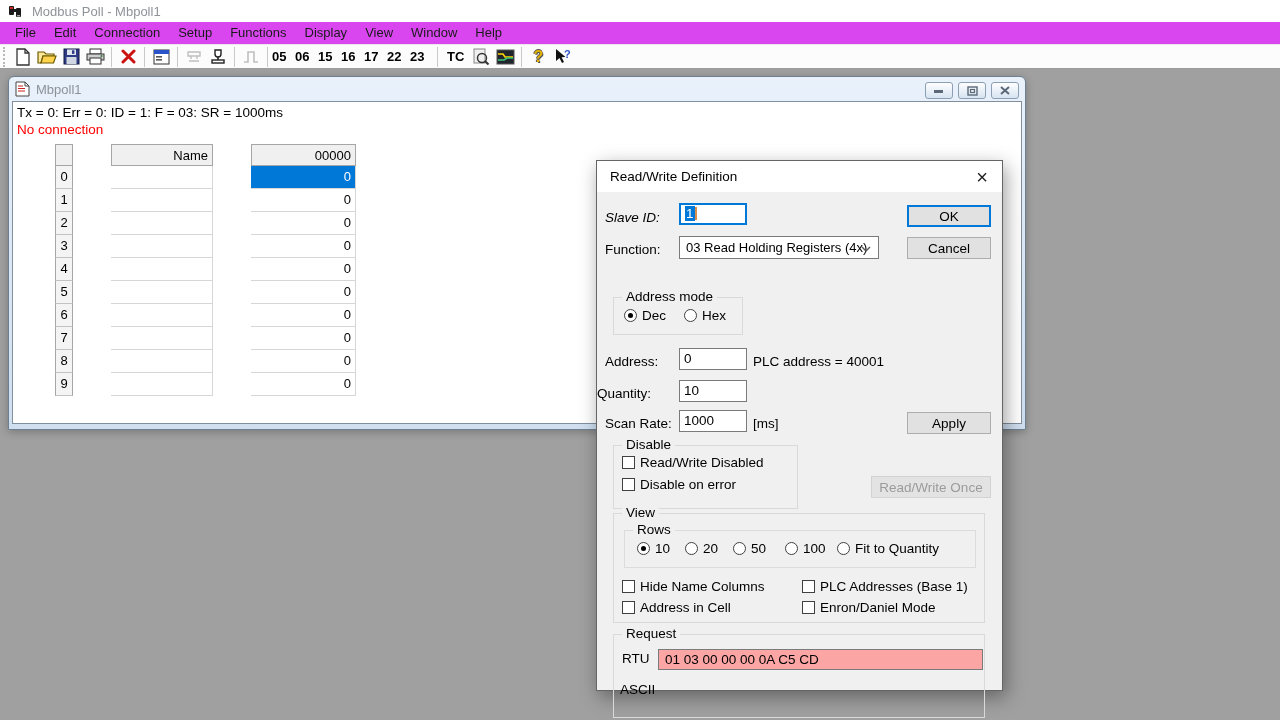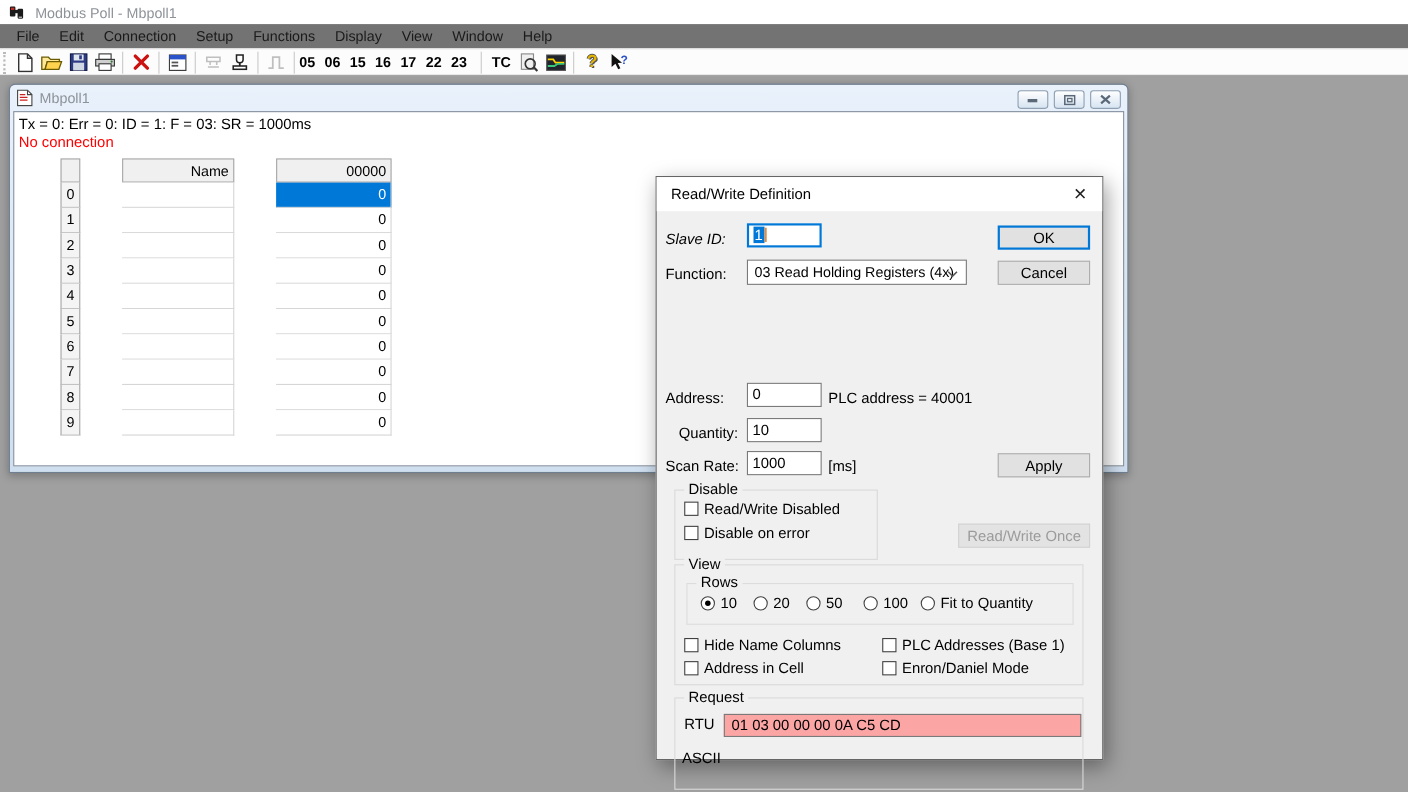--- a/index.html
+++ b/index.html
@@ -2,21 +2,21 @@
 <html><head>
 <meta charset="utf-8">
 <style>
   * { box-sizing: border-box; margin: 0; padding: 0; }
   html,body { width:1280px; height:720px; overflow:hidden; }
   body { font-family:"Liberation Sans", sans-serif; background:#a0a0a0; position:relative; font-size:13px; color:#000; }
 
   
   .titlebar { position:absolute; left:0; top:0; width:1280px; height:22px; background:#ffffff; display:flex; align-items:center; padding-left:8px; }
   .titlebar .app-title { color:#8e9399; font-size:13px; margin-left:8px; }
-  .menubar { position:absolute; left:0; top:22px; width:1280px; height:22px; background:#737373; display:flex; align-items:center; padding-left:6px; }
+  .menubar { position:absolute; left:0; top:22px; width:1280px; height:22px; background:#d946ef; display:flex; align-items:center; padding-left:6px; }
   .menu-item { padding:0 9px; height:22px; line-height:22px; font-size:13px; color:#1a1a1a; cursor:default; }
   .toolbar { position:absolute; left:0; top:44px; width:1280px; height:25px; background:#fcfcfc; border-top:1px solid #e8e8e8; border-bottom:1px solid #9c9c9c; display:flex; align-items:center; padding-left:2px; }
   .gripper { width:5px; height:20px; border-left:2px dotted #b9b9b9; margin:0 3px 0 1px; }
   .tb-btn { width:24px; height:22px; display:flex; align-items:center; justify-content:center; }
   .tb-sep { width:1px; height:20px; background:#c9c9c9; margin:0 4px; }
   .tb-num { font-weight:bold; font-size:13px; width:23px; text-align:left; color:#000; }
   .tb-tc { font-weight:bold; font-size:13px; padding:0 5px; color:#000; }
   .dim { opacity:.45; }
 
   
@@ -320,26 +320,31 @@
       <span class="combo" style="left:82px; top:44px; width:200px;">
         <span>03 Read Holding Registers (4x)</span>
         <span class="chev">
             <svg width="10" height="6" viewBox="0 0 10 6">
               <path d="M1 1 L5 5 L9 1" stroke="#555" stroke-width="1.4" fill="none"></path>
             </svg>
           </span>
       </span>
       <span class="btn" style="left:310px; top:45px; width:84px;">Cancel</span>
 
+      <div class="groupbox" style="left:16px; top:105px; width:130px; height:38px;">
+        <span class="gb-label">Address mode</span>
+        <span class="ctrl" style="left:10px; top:10px;"><span class="radio sel"></span><span class="txt">Dec</span></span>
+        <span class="ctrl" style="left:70px; top:10px;"><span class="radio"></span><span class="txt">Hex</span></span>
+      </div>
 
       <span class="lbl" style="left:8px; top:162px;">Address:</span>
       <span class="tinput" style="left:82px; top:156px; width:68px;">0</span>
       <span class="lbl" style="left:156px; top:162px;">PLC address = 40001</span>
 
-      <span class="lbl" style="left:20px; top:194px;">Quantity:</span>
+      <span class="lbl" style="left:0; top:194px;">Quantity:</span>
       <span class="tinput" style="left:82px; top:188px; width:68px;">10</span>
 
       <span class="lbl" style="left:8px; top:224px;">Scan Rate:</span>
       <span class="tinput" style="left:82px; top:218px; width:68px;">1000</span>
       <span class="lbl" style="left:156px; top:224px;">[ms]</span>
       <span class="btn" style="left:310px; top:220px; width:84px;">Apply</span>
 
       <div class="groupbox" style="left:16px; top:253px; width:185px; height:64px;">
         <span class="gb-label">Disable</span>
         <span class="ctrl" style="left:8px; top:9px;"><span class="check"></span><span class="txt">Read/Write Disabled</span></span>

